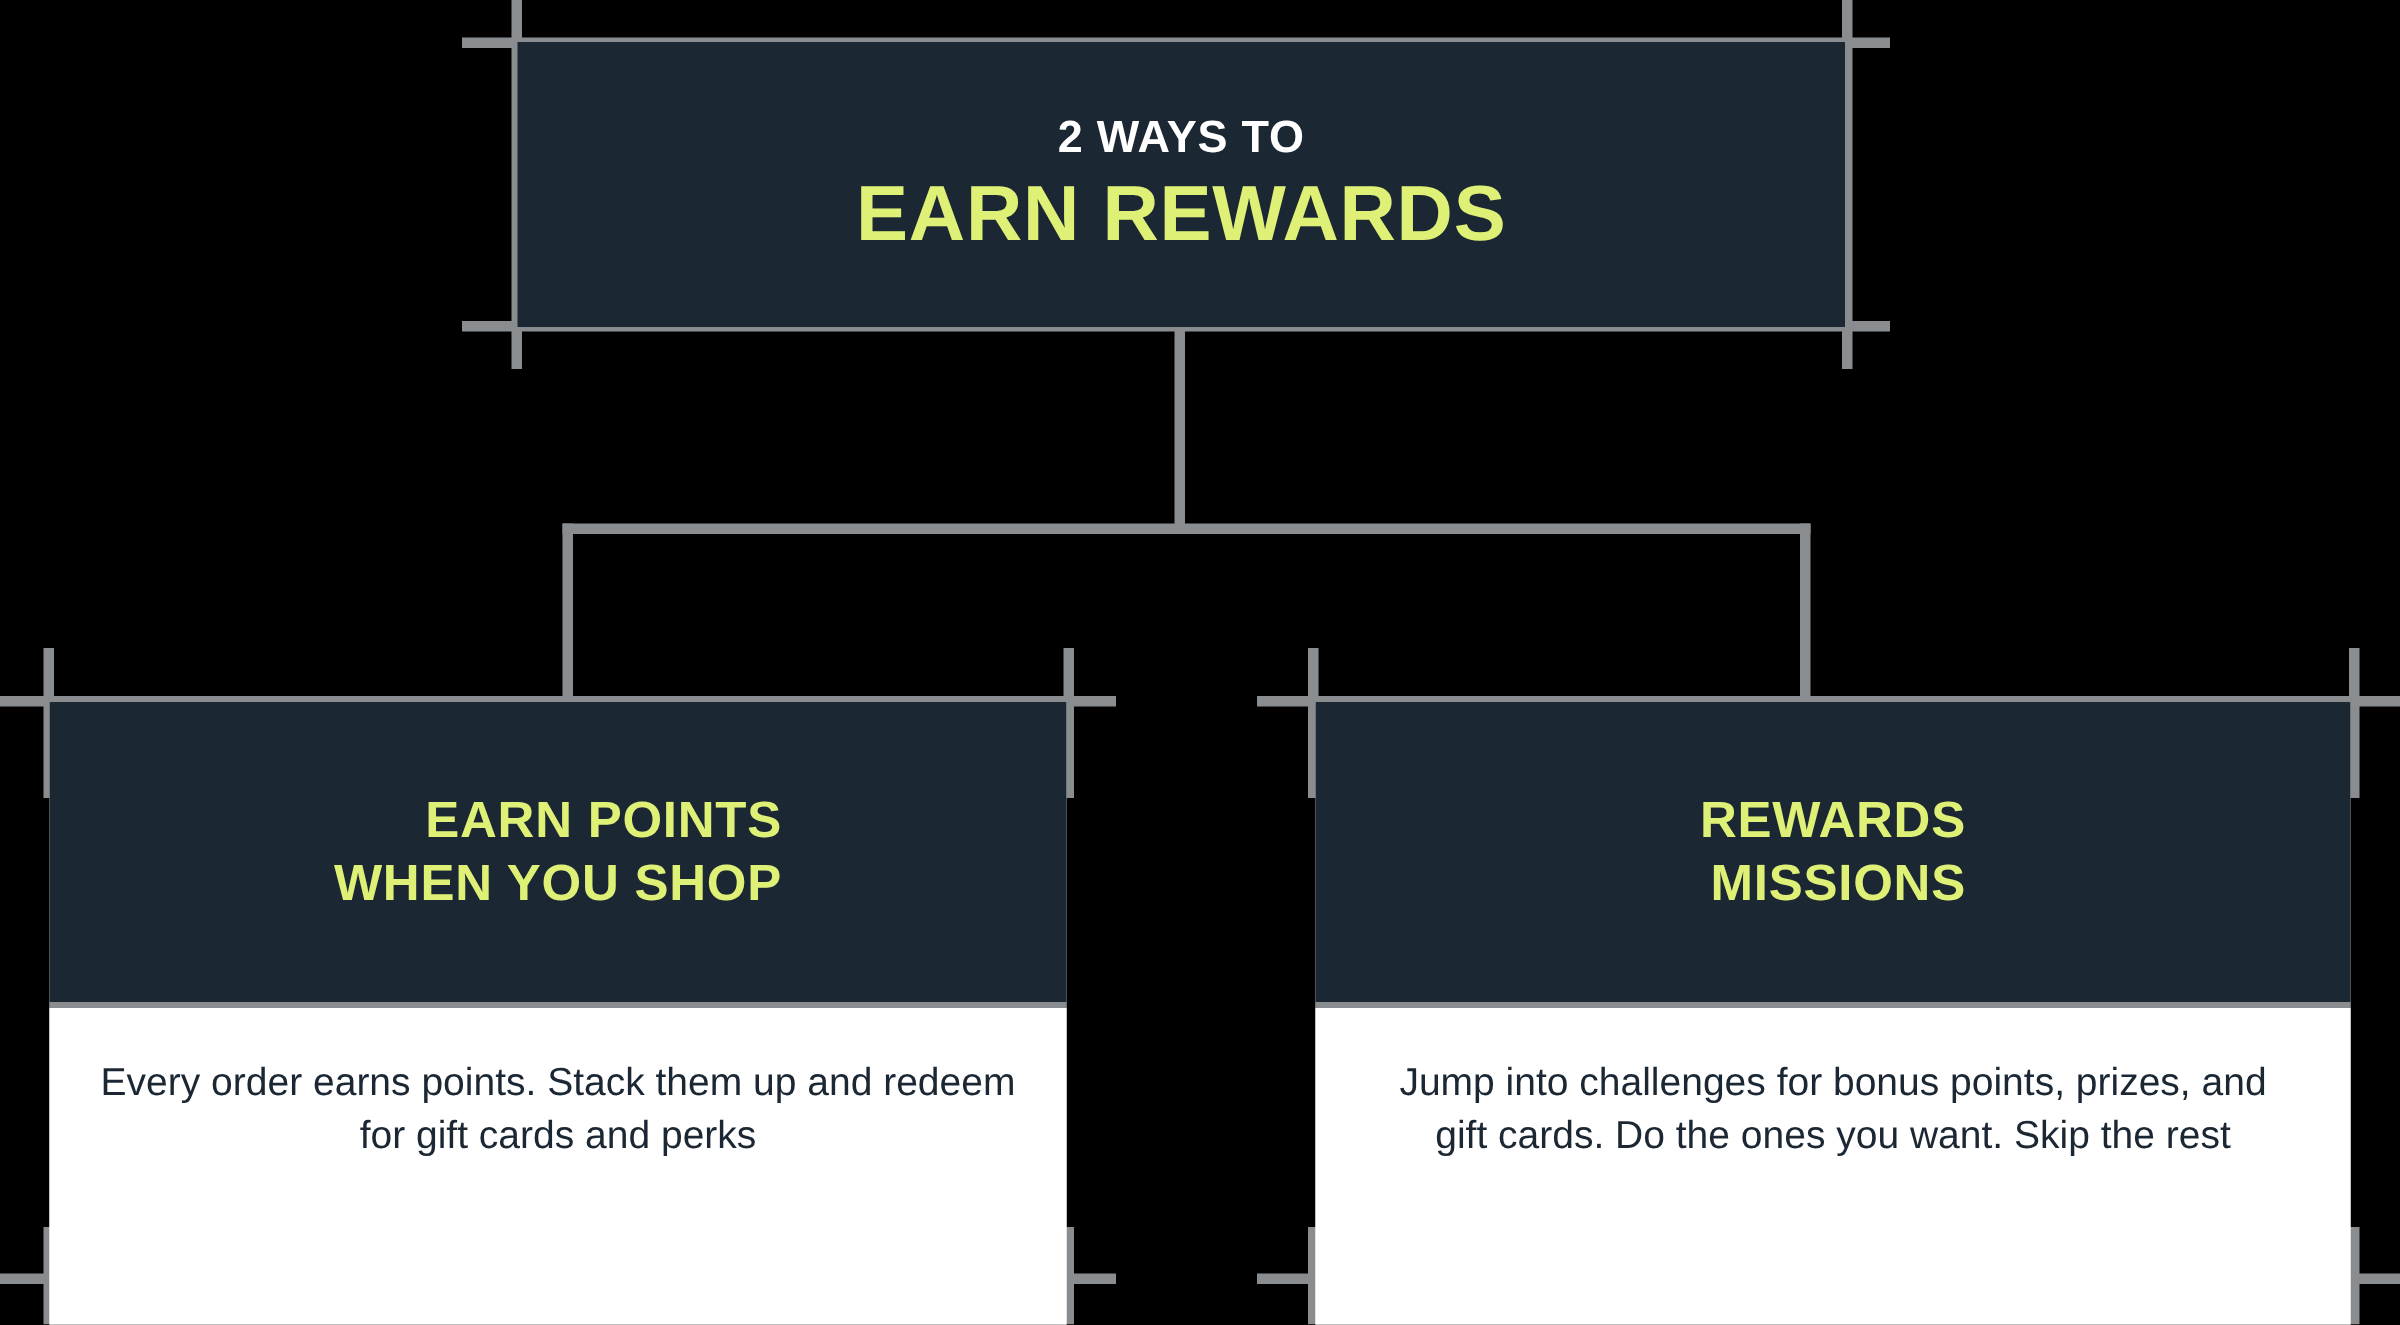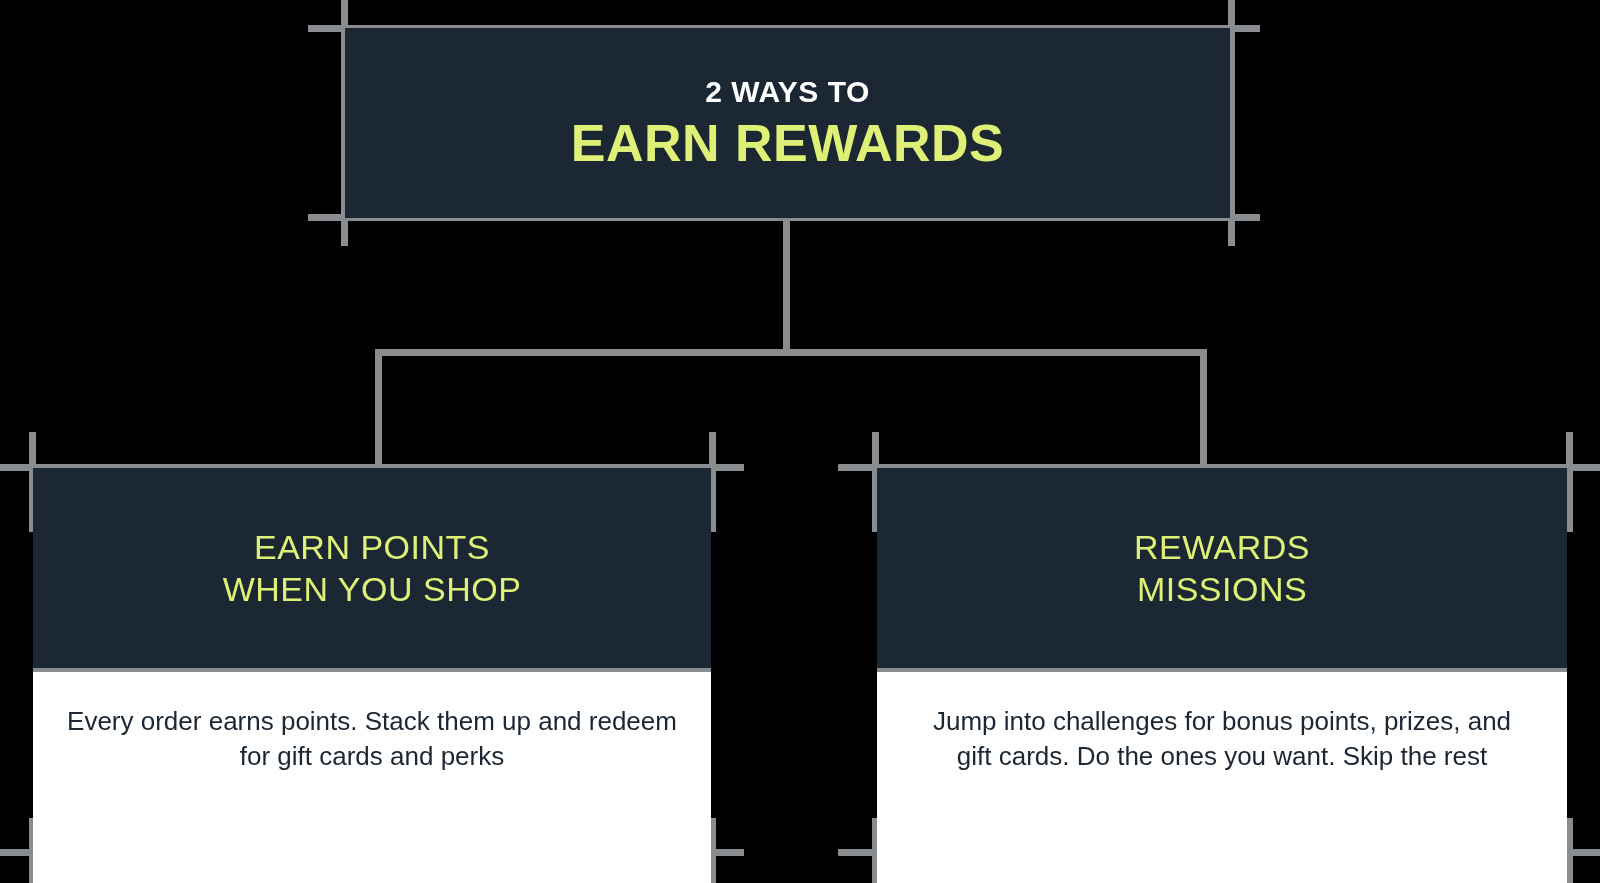--- a/index.html
+++ b/index.html
@@ -86,24 +86,24 @@
     display: flex;
     flex-direction: column;
     align-items: center;
     justify-content: center;
     border-bottom: 4px solid #8a8d8f;
   }
 
   .child-title {
     color: #dff077;
     font-size: 34px;
-    font-weight: normal;
+    font-weight: bold;
     letter-spacing: 0.5px;
     line-height: 1.24;
-    text-align: center;
+    text-align: right;
     white-space: pre-line;
   }
 
   .child-body {
     flex: 1;
     background: #ffffff;
     padding: 32px 26px 0 26px;
     display: flex;
     justify-content: center;
   }

